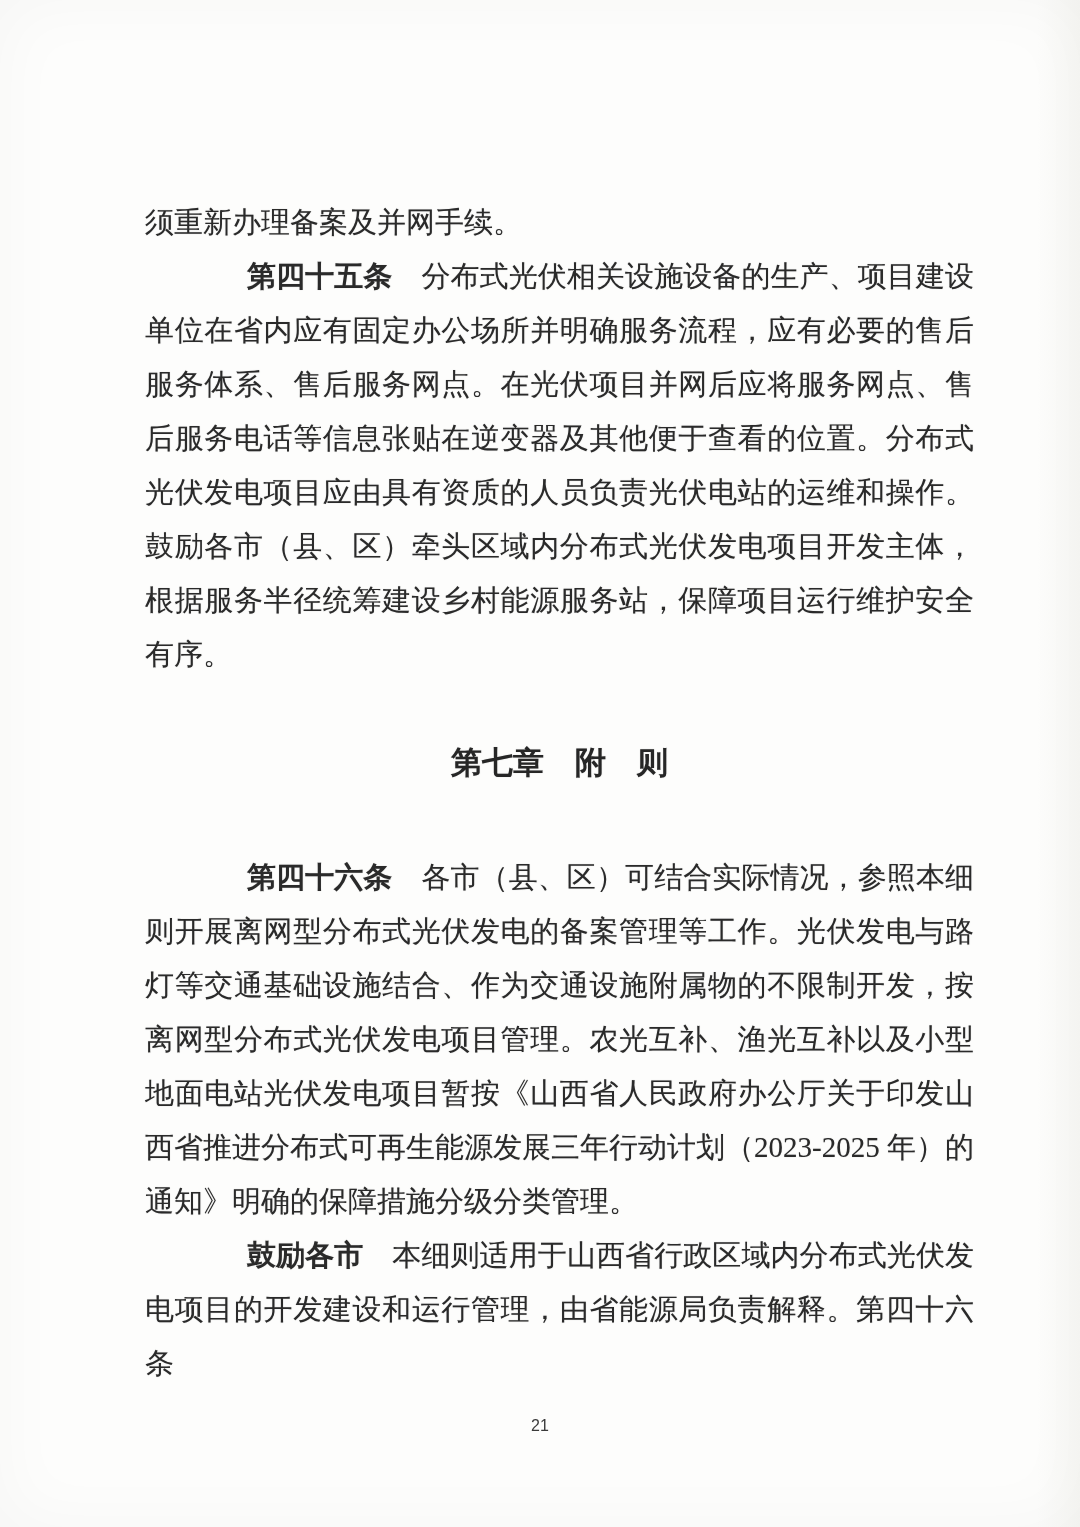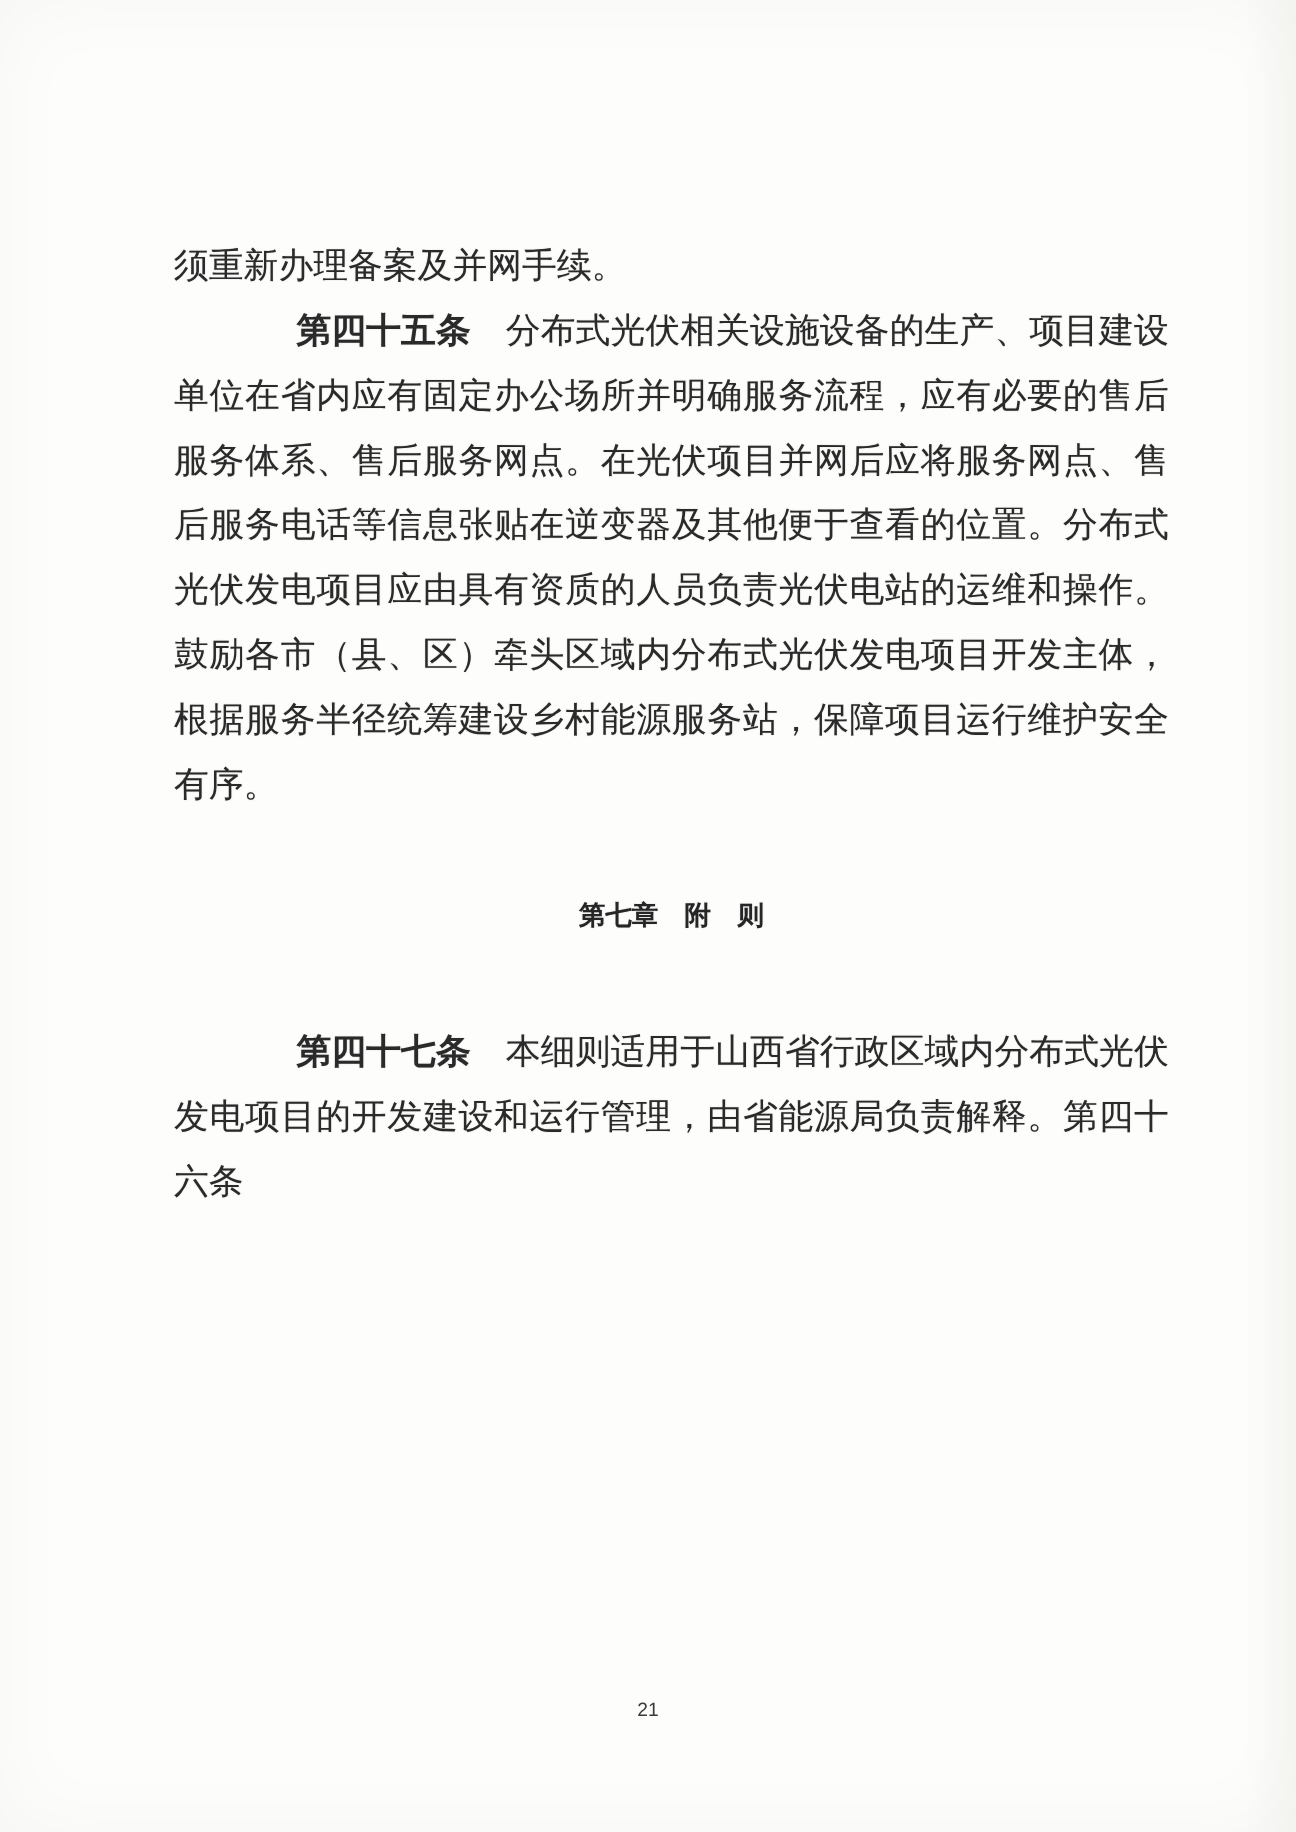--- a/index.html
+++ b/index.html
@@ -37,21 +37,21 @@
   .text-block p.no-indent { text-indent: 0; }
   .term {
     font-family: "Liberation Sans", "DejaVu Sans", sans-serif;
     font-weight: bold;
     margin-right: 1em;
     margin-left: 44px;
   }
   .chapter {
     margin: 55px 0 60px 0;
     padding: 0;
-    font-size: 22px;
+    font-size: 31px;
     line-height: 54px;
     text-align: center;
     text-indent: 0;
     font-family: "Liberation Sans", "DejaVu Sans", sans-serif;
     font-weight: bold;
     color: #262626;
   }
   .page-number {
     position: absolute;
     top: 1414px;
@@ -70,20 +70,21 @@
 <div class="page">
 
   <div class="text-block">
 
     <p class="no-indent">须重新办理备案及并网手续。</p>
 
     <p><span class="term">第四十五条</span><span>分布式光伏相关设施设备的生产、项目建设单位在省内应有固定办公场所并明确服务流程，应有必要的售后服务体系、售后服务网点。在光伏项目并网后应将服务网点、售后服务电话等信息张贴在逆变器及其他便于查看的位置。分布式光伏发电项目应由具有资质的人员负责光伏电站的运维和操作。鼓励各市（县、区）牵头区域内分布式光伏发电项目开发主体，根据服务半径统筹建设乡村能源服务站，保障项目运行维护安全有序。</span></p>
 
     <h2 class="chapter">第七章　附　则</h2>
 
+    <p><span class="term">第四十六条</span><span>各市（县、区）可结合实际情况，参照本细则开展离网型分布式光伏发电的备案管理等工作。光伏发电与路灯等交通基础设施结合、作为交通设施附属物的不限制开发，按离网型分布式光伏发电项目管理。农光互补、渔光互补以及小型地面电站光伏发电项目暂按《山西省人民政府办公厅关于印发山西省推进分布式可再生能源发展三年行动计划（2023-2025 年）的通知》明确的保障措施分级分类管理。</span></p>
 
-    <p><span class="term">第四十七条</span><span>本细则适用于山西省行政区域内分布式光伏发电项目的开发建设和运行管理，由省能源局负责解释。第四十六条</span></p>
+    <p><span class="term">鼓励各市</span><span>本细则适用于山西省行政区域内分布式光伏发电项目的开发建设和运行管理，由省能源局负责解释。第四十六条</span></p>
 
   </div>
 
   <div class="page-number">21</div>
 
 </div>
 
 </body></html>

